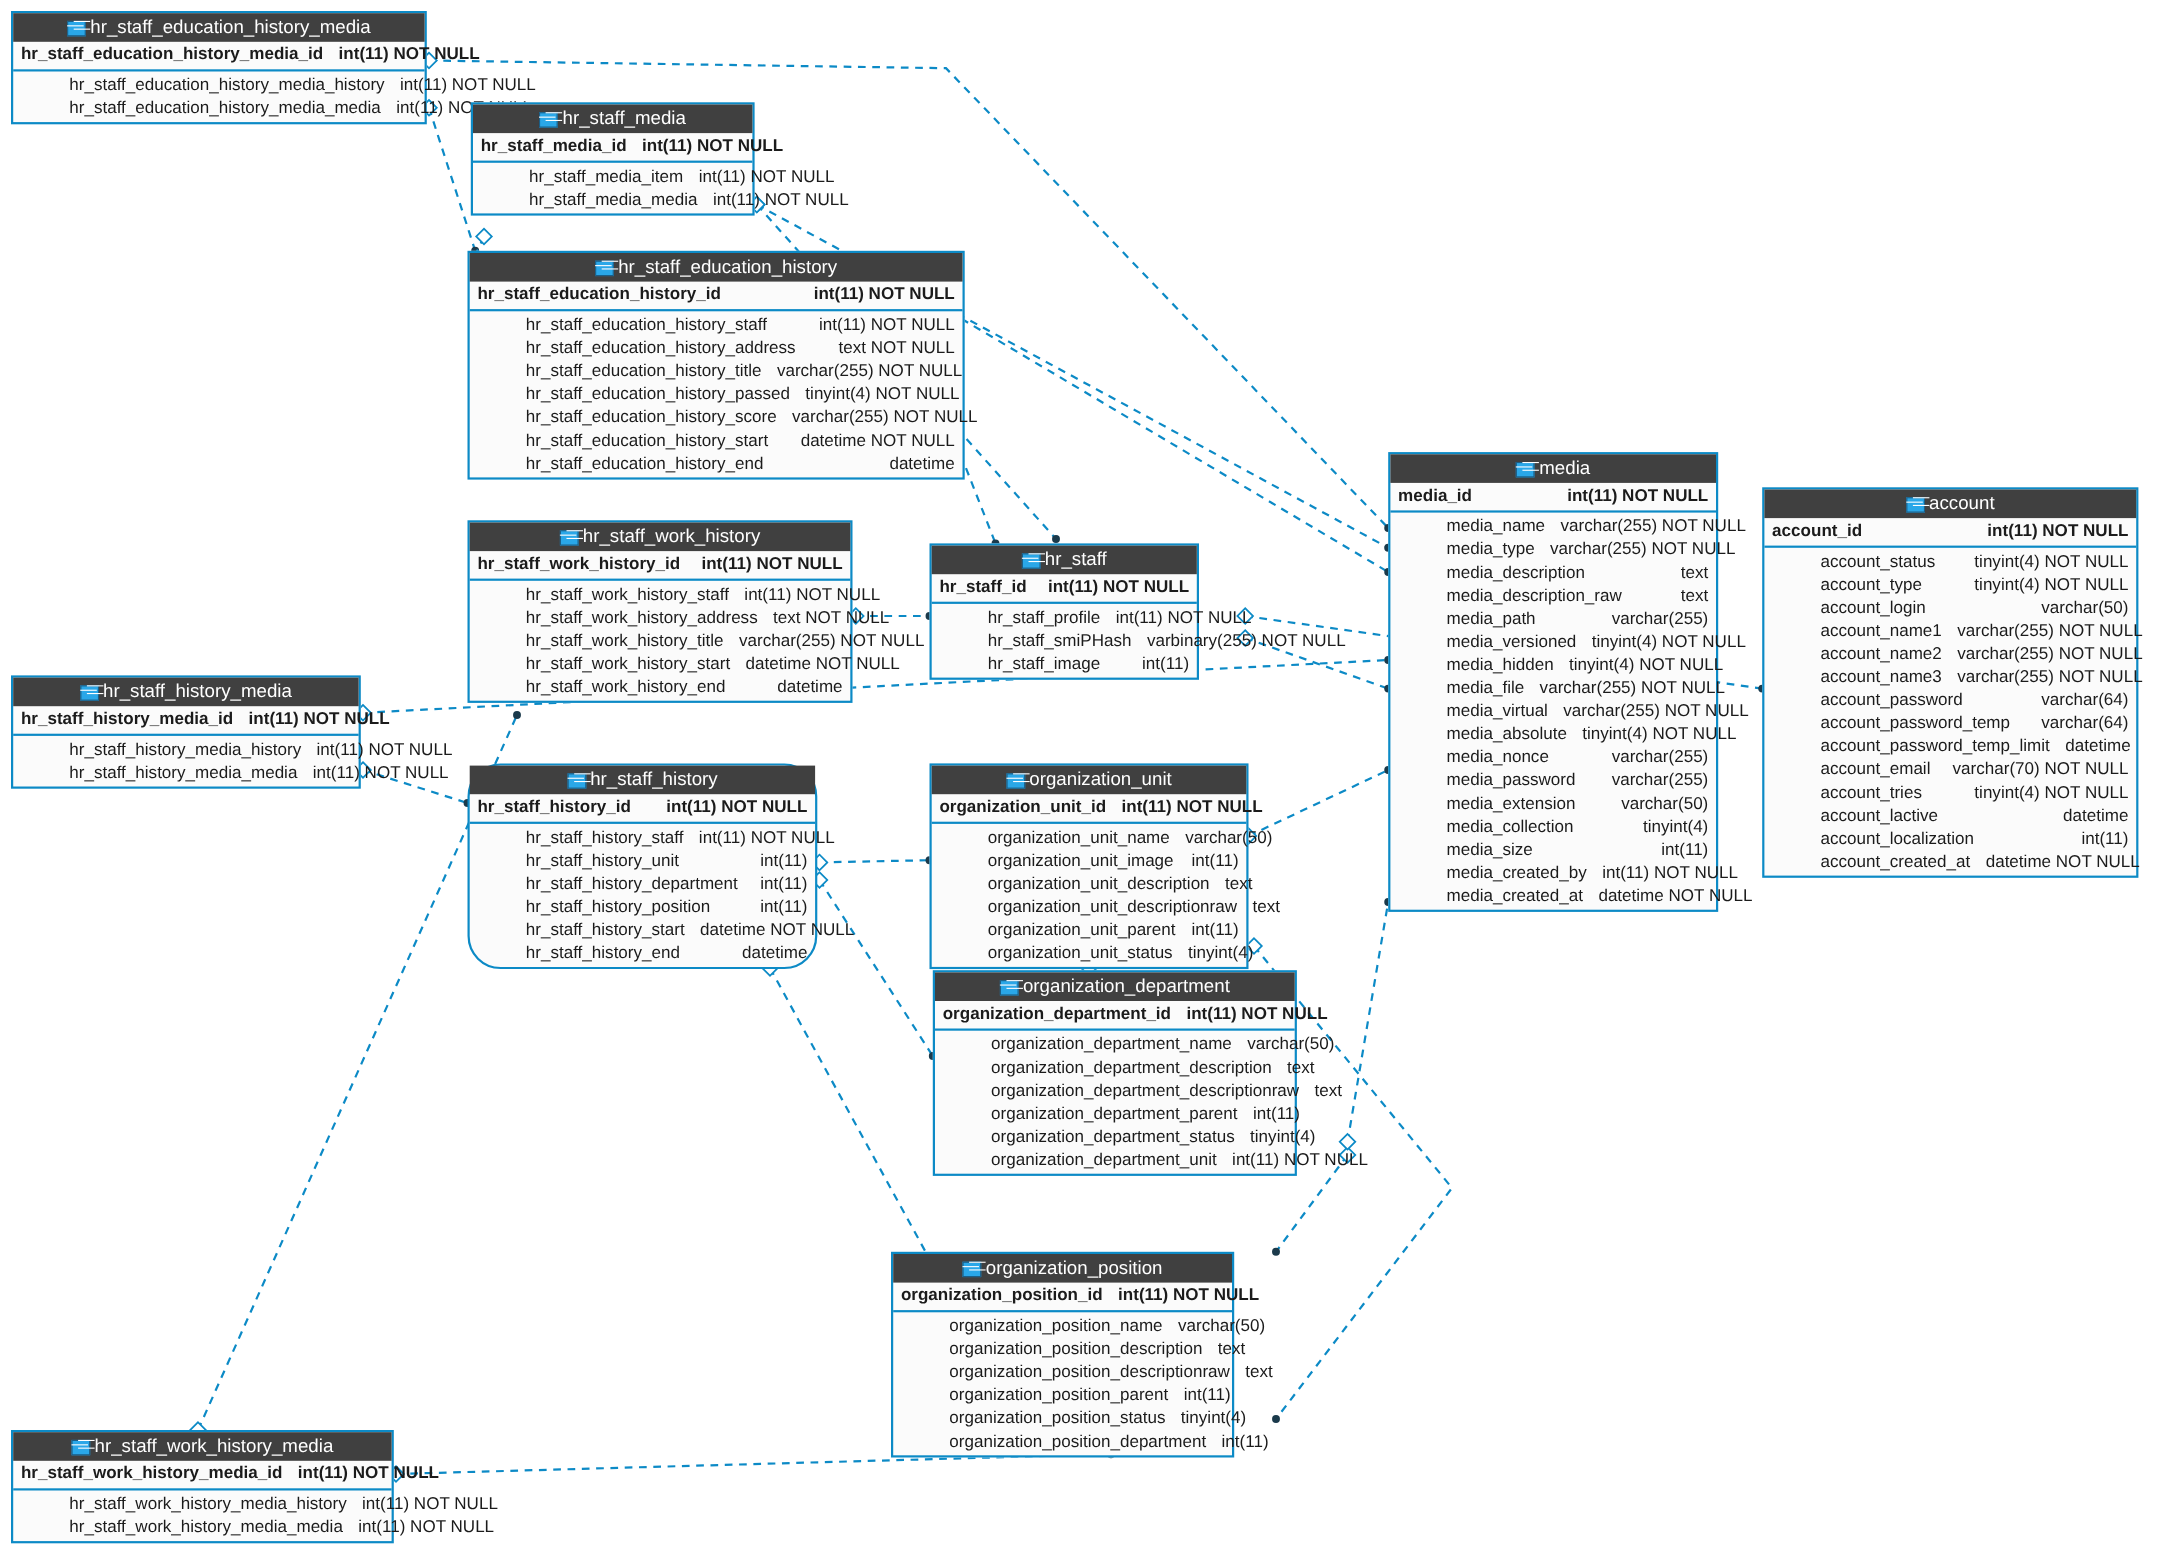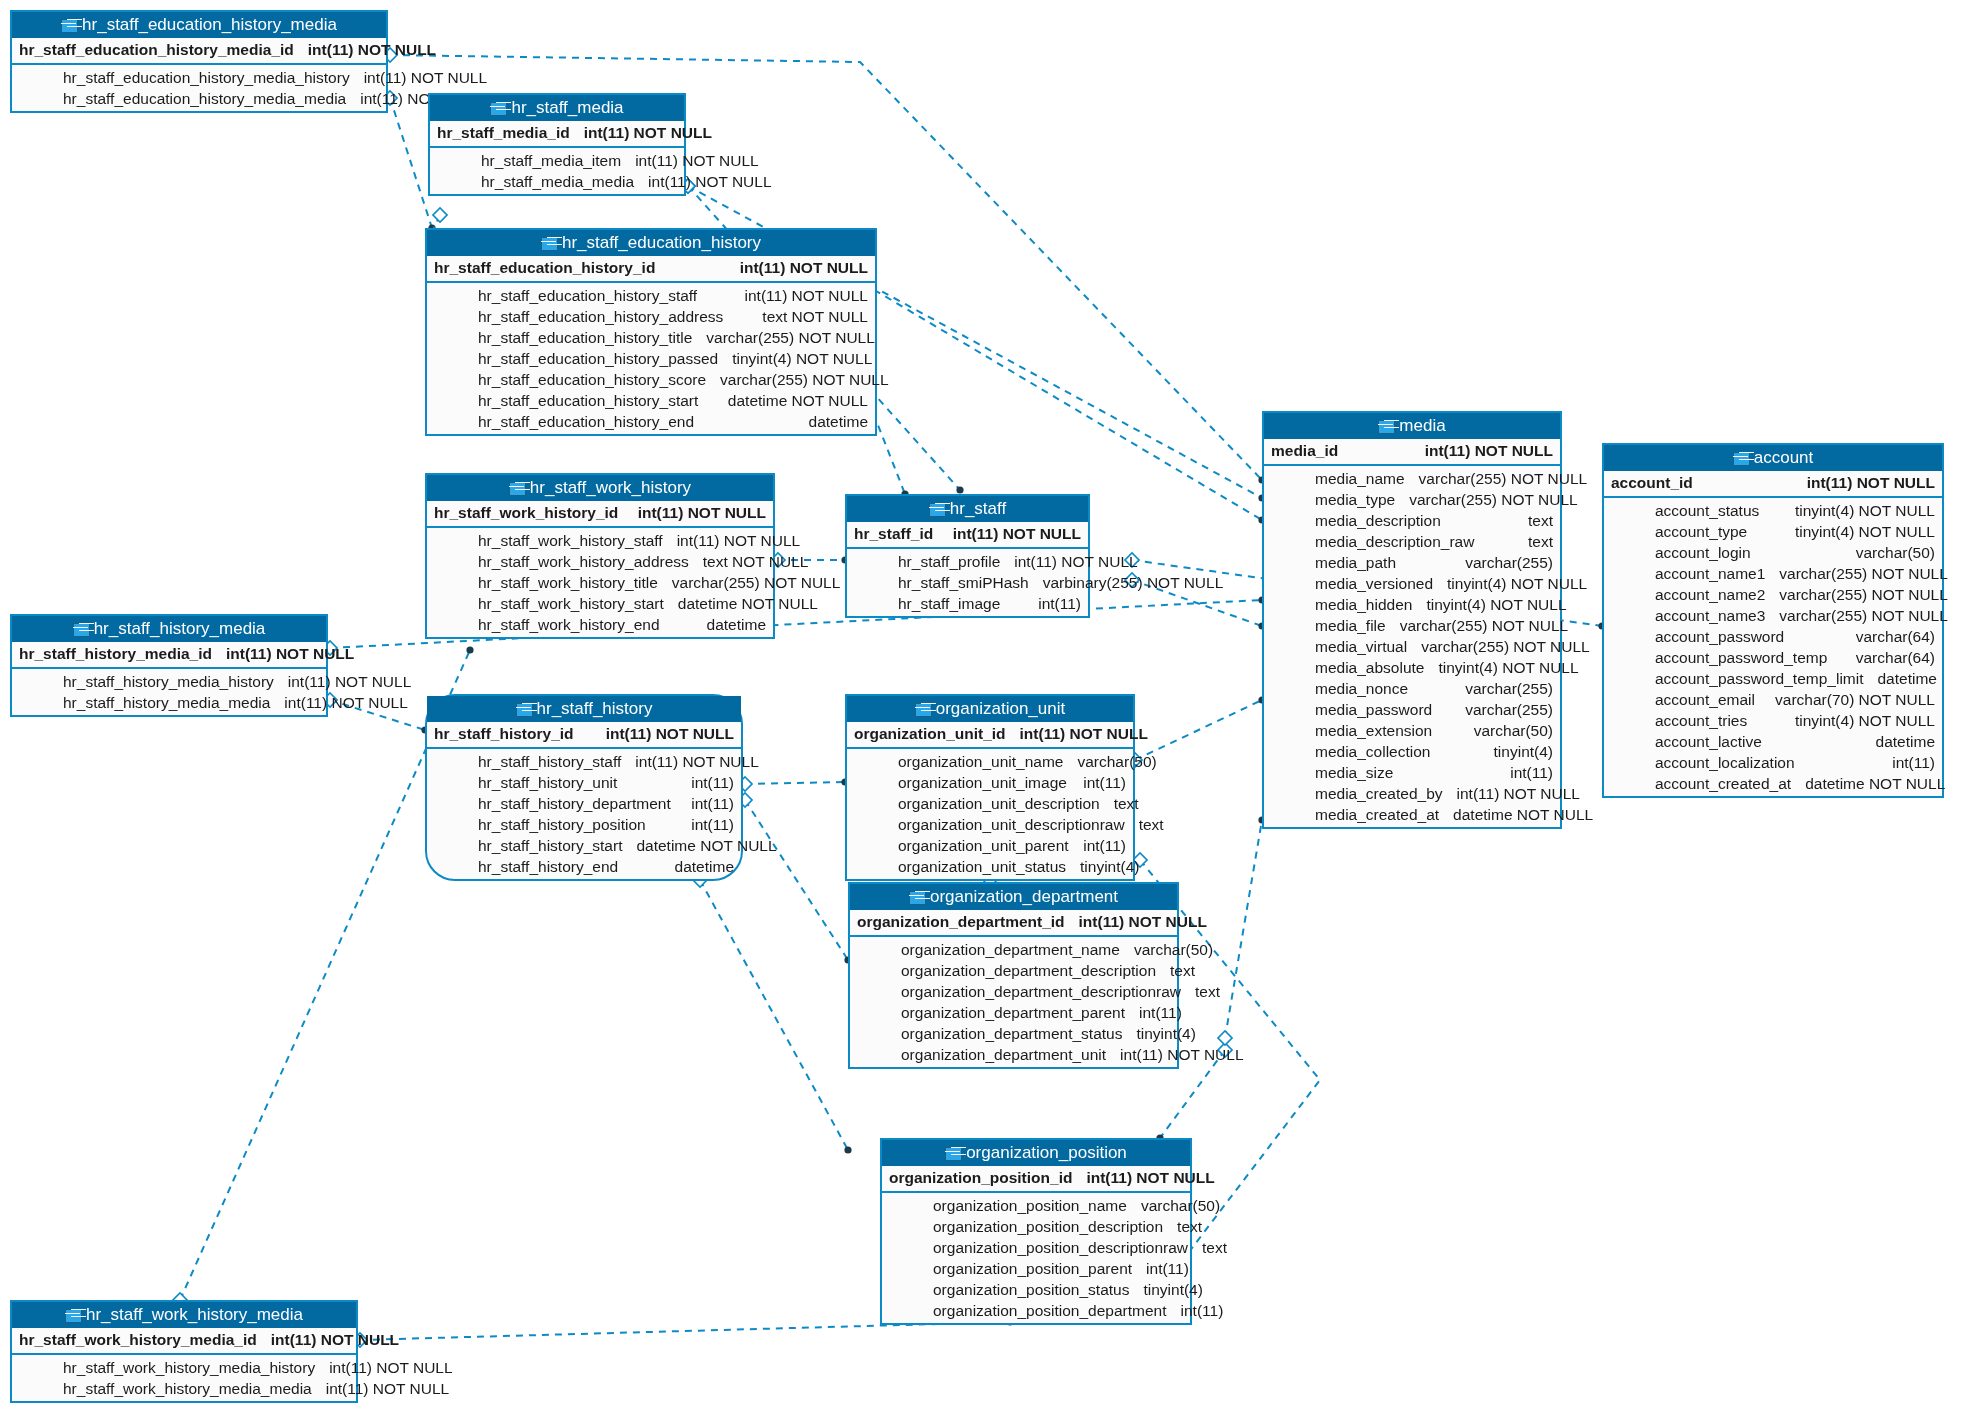--- a/index.html
+++ b/index.html
@@ -25,21 +25,21 @@
     z-index: 1;
   }
   .entity {
     position: absolute;
     background: #fbfbfb;
     border: 2px solid #0c8ac6;
     z-index: 5;
     box-shadow: 0 0 0 0 rgba(0,0,0,0);
   }
   .entity-header {
-    background: #0369a1;
+    background: #404040;
     color: #ffffff;
     font-size: 17px;
     line-height: 26px;
     height: 26px;
     text-align: center;
     white-space: nowrap;
     display: flex;
     align-items: center;
     justify-content: center;
     gap: 6px;
@@ -577,21 +577,21 @@
           <div class="col-row">
             <span class="fname">organization_department_status</span>
             <span class="ftype">tinyint(4)</span>
           </div>
           <div class="col-row">
             <span class="fname">organization_department_unit</span>
             <span class="ftype">int(11) NOT NULL</span>
           </div>
         </div>
       </div>
-      <div class="entity" style="left: 880px; top: 1138px; width: 312px;">
+      <div class="entity" style="left: 810px; top: 1138px; width: 312px;">
         <div class="entity-header">
           <span class="tbl-icon"></span>
           <span>organization_position</span>
         </div>
         <div class="pk-row">
           <span class="fname">organization_position_id</span>
           <span class="ftype">int(11) NOT NULL</span>
         </div>
         <div class="cols">
           <div class="col-row">

